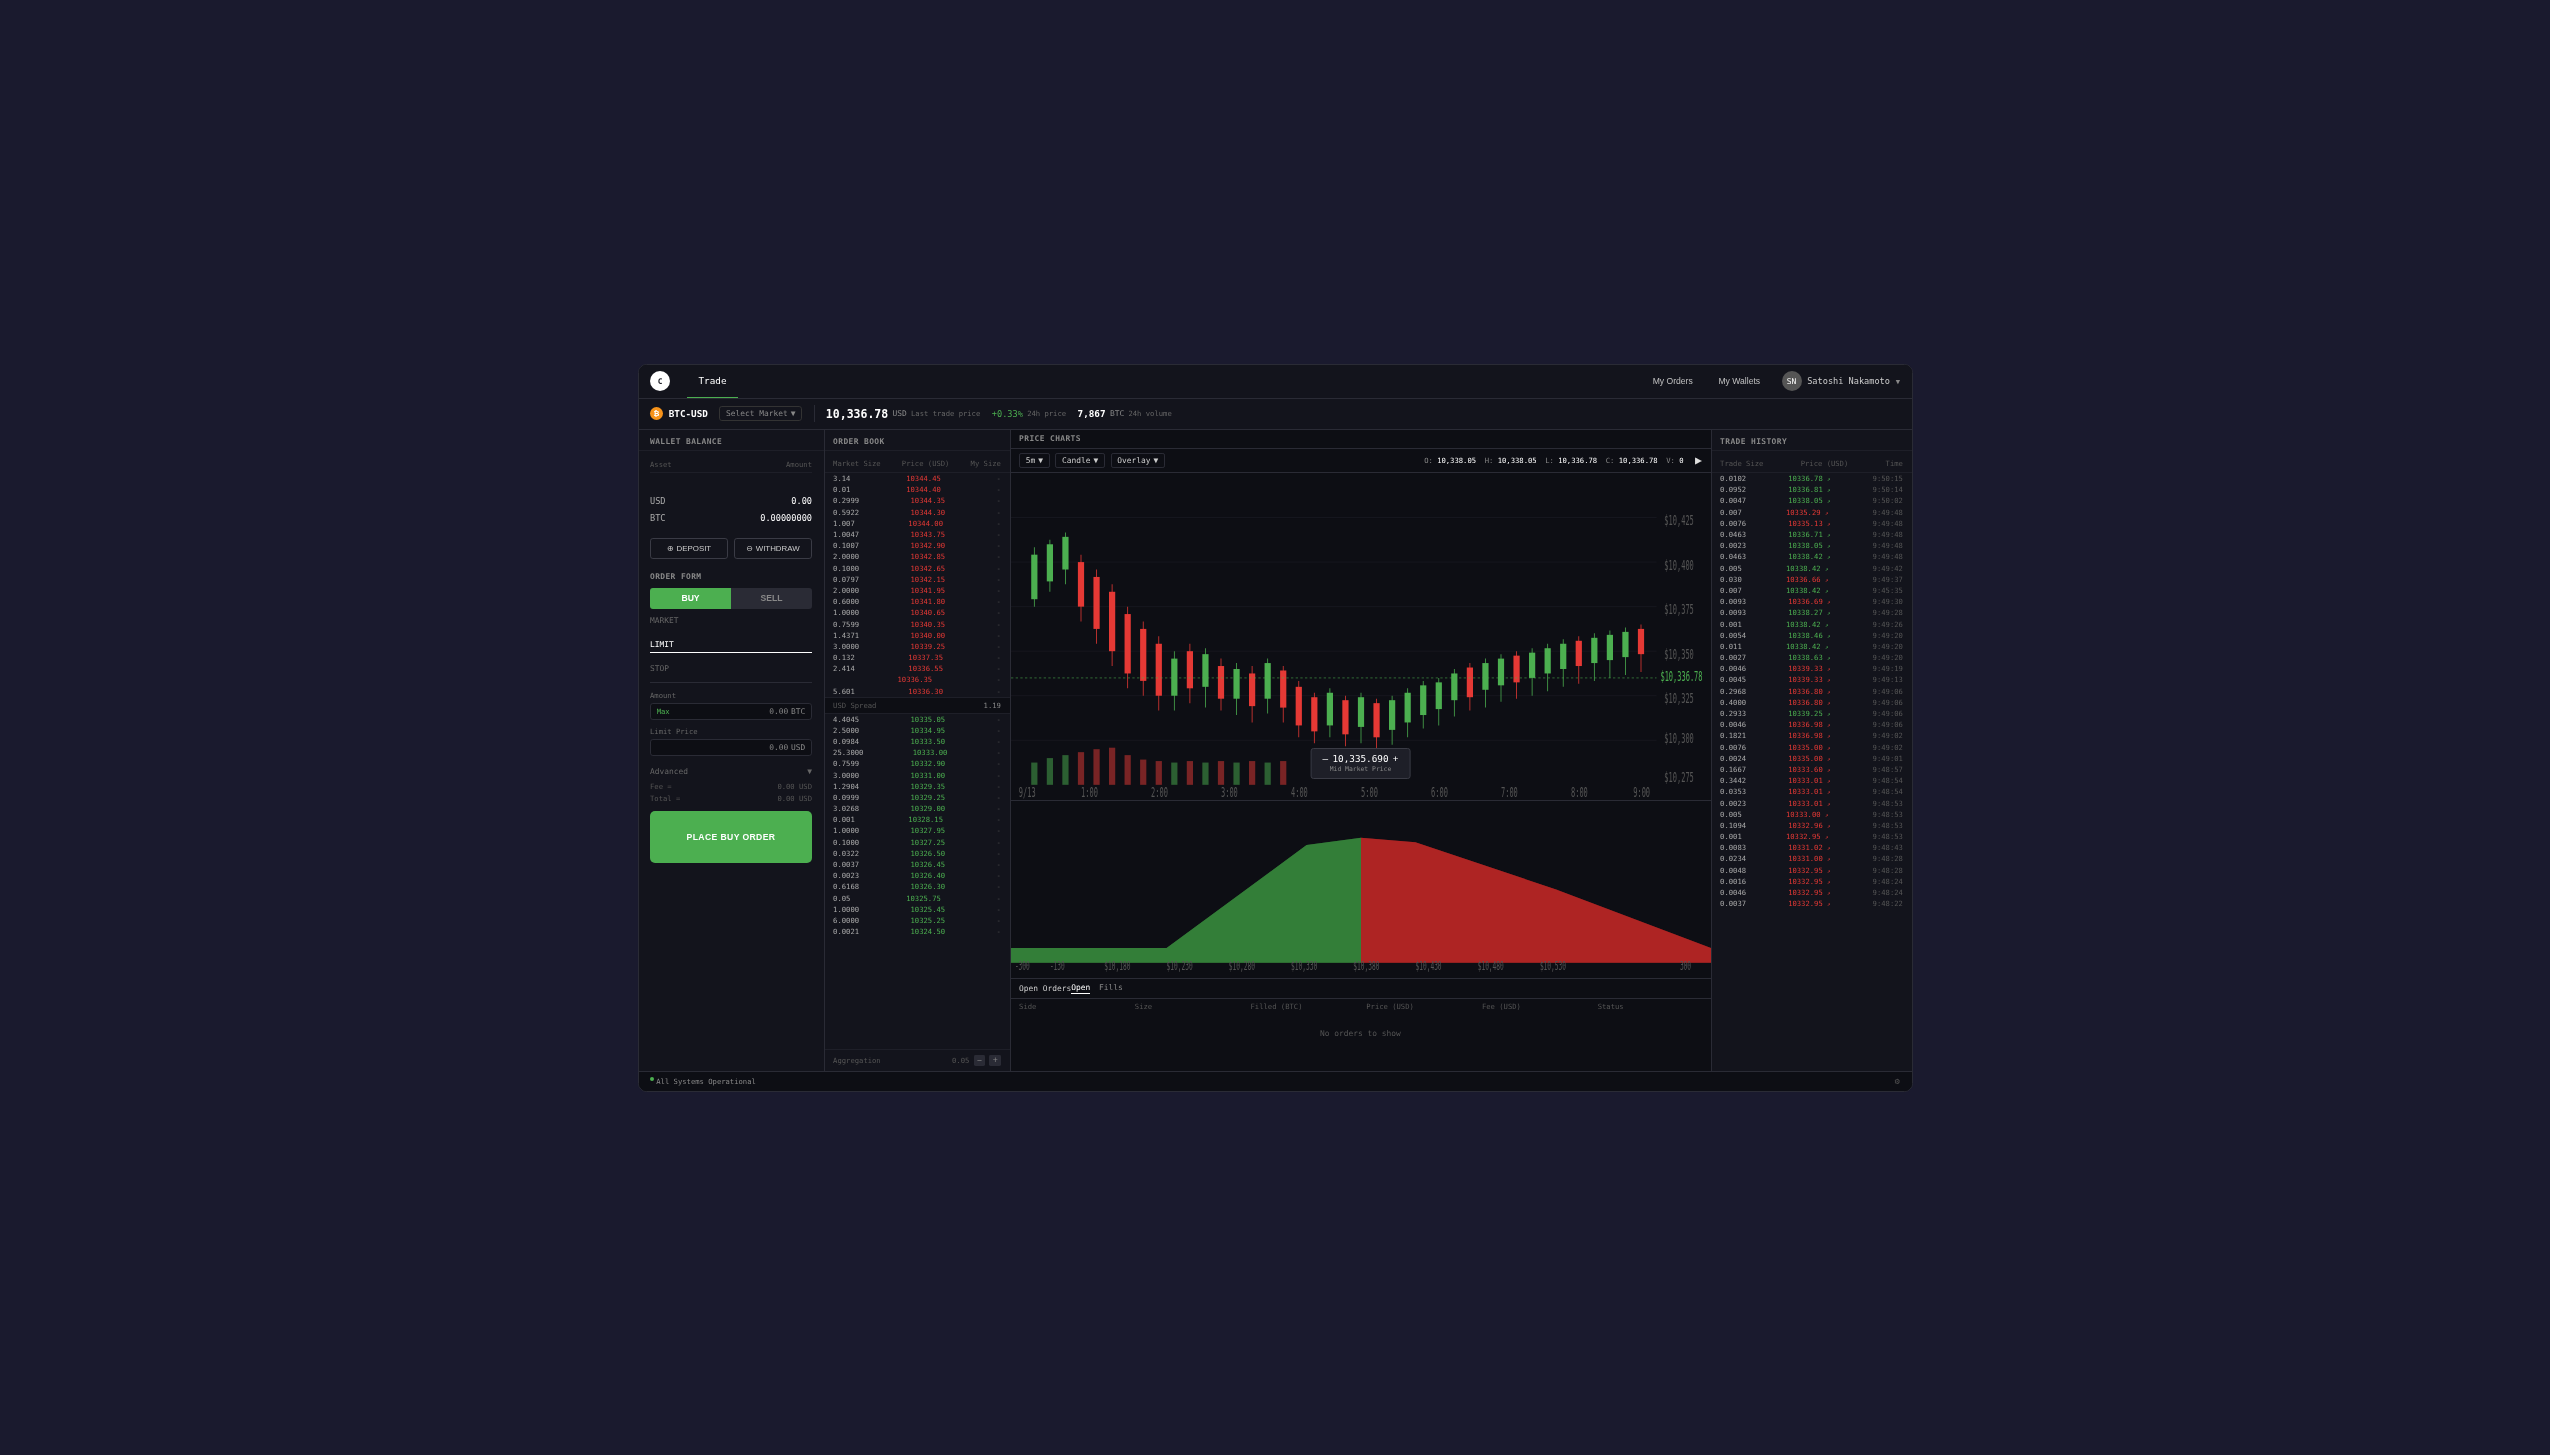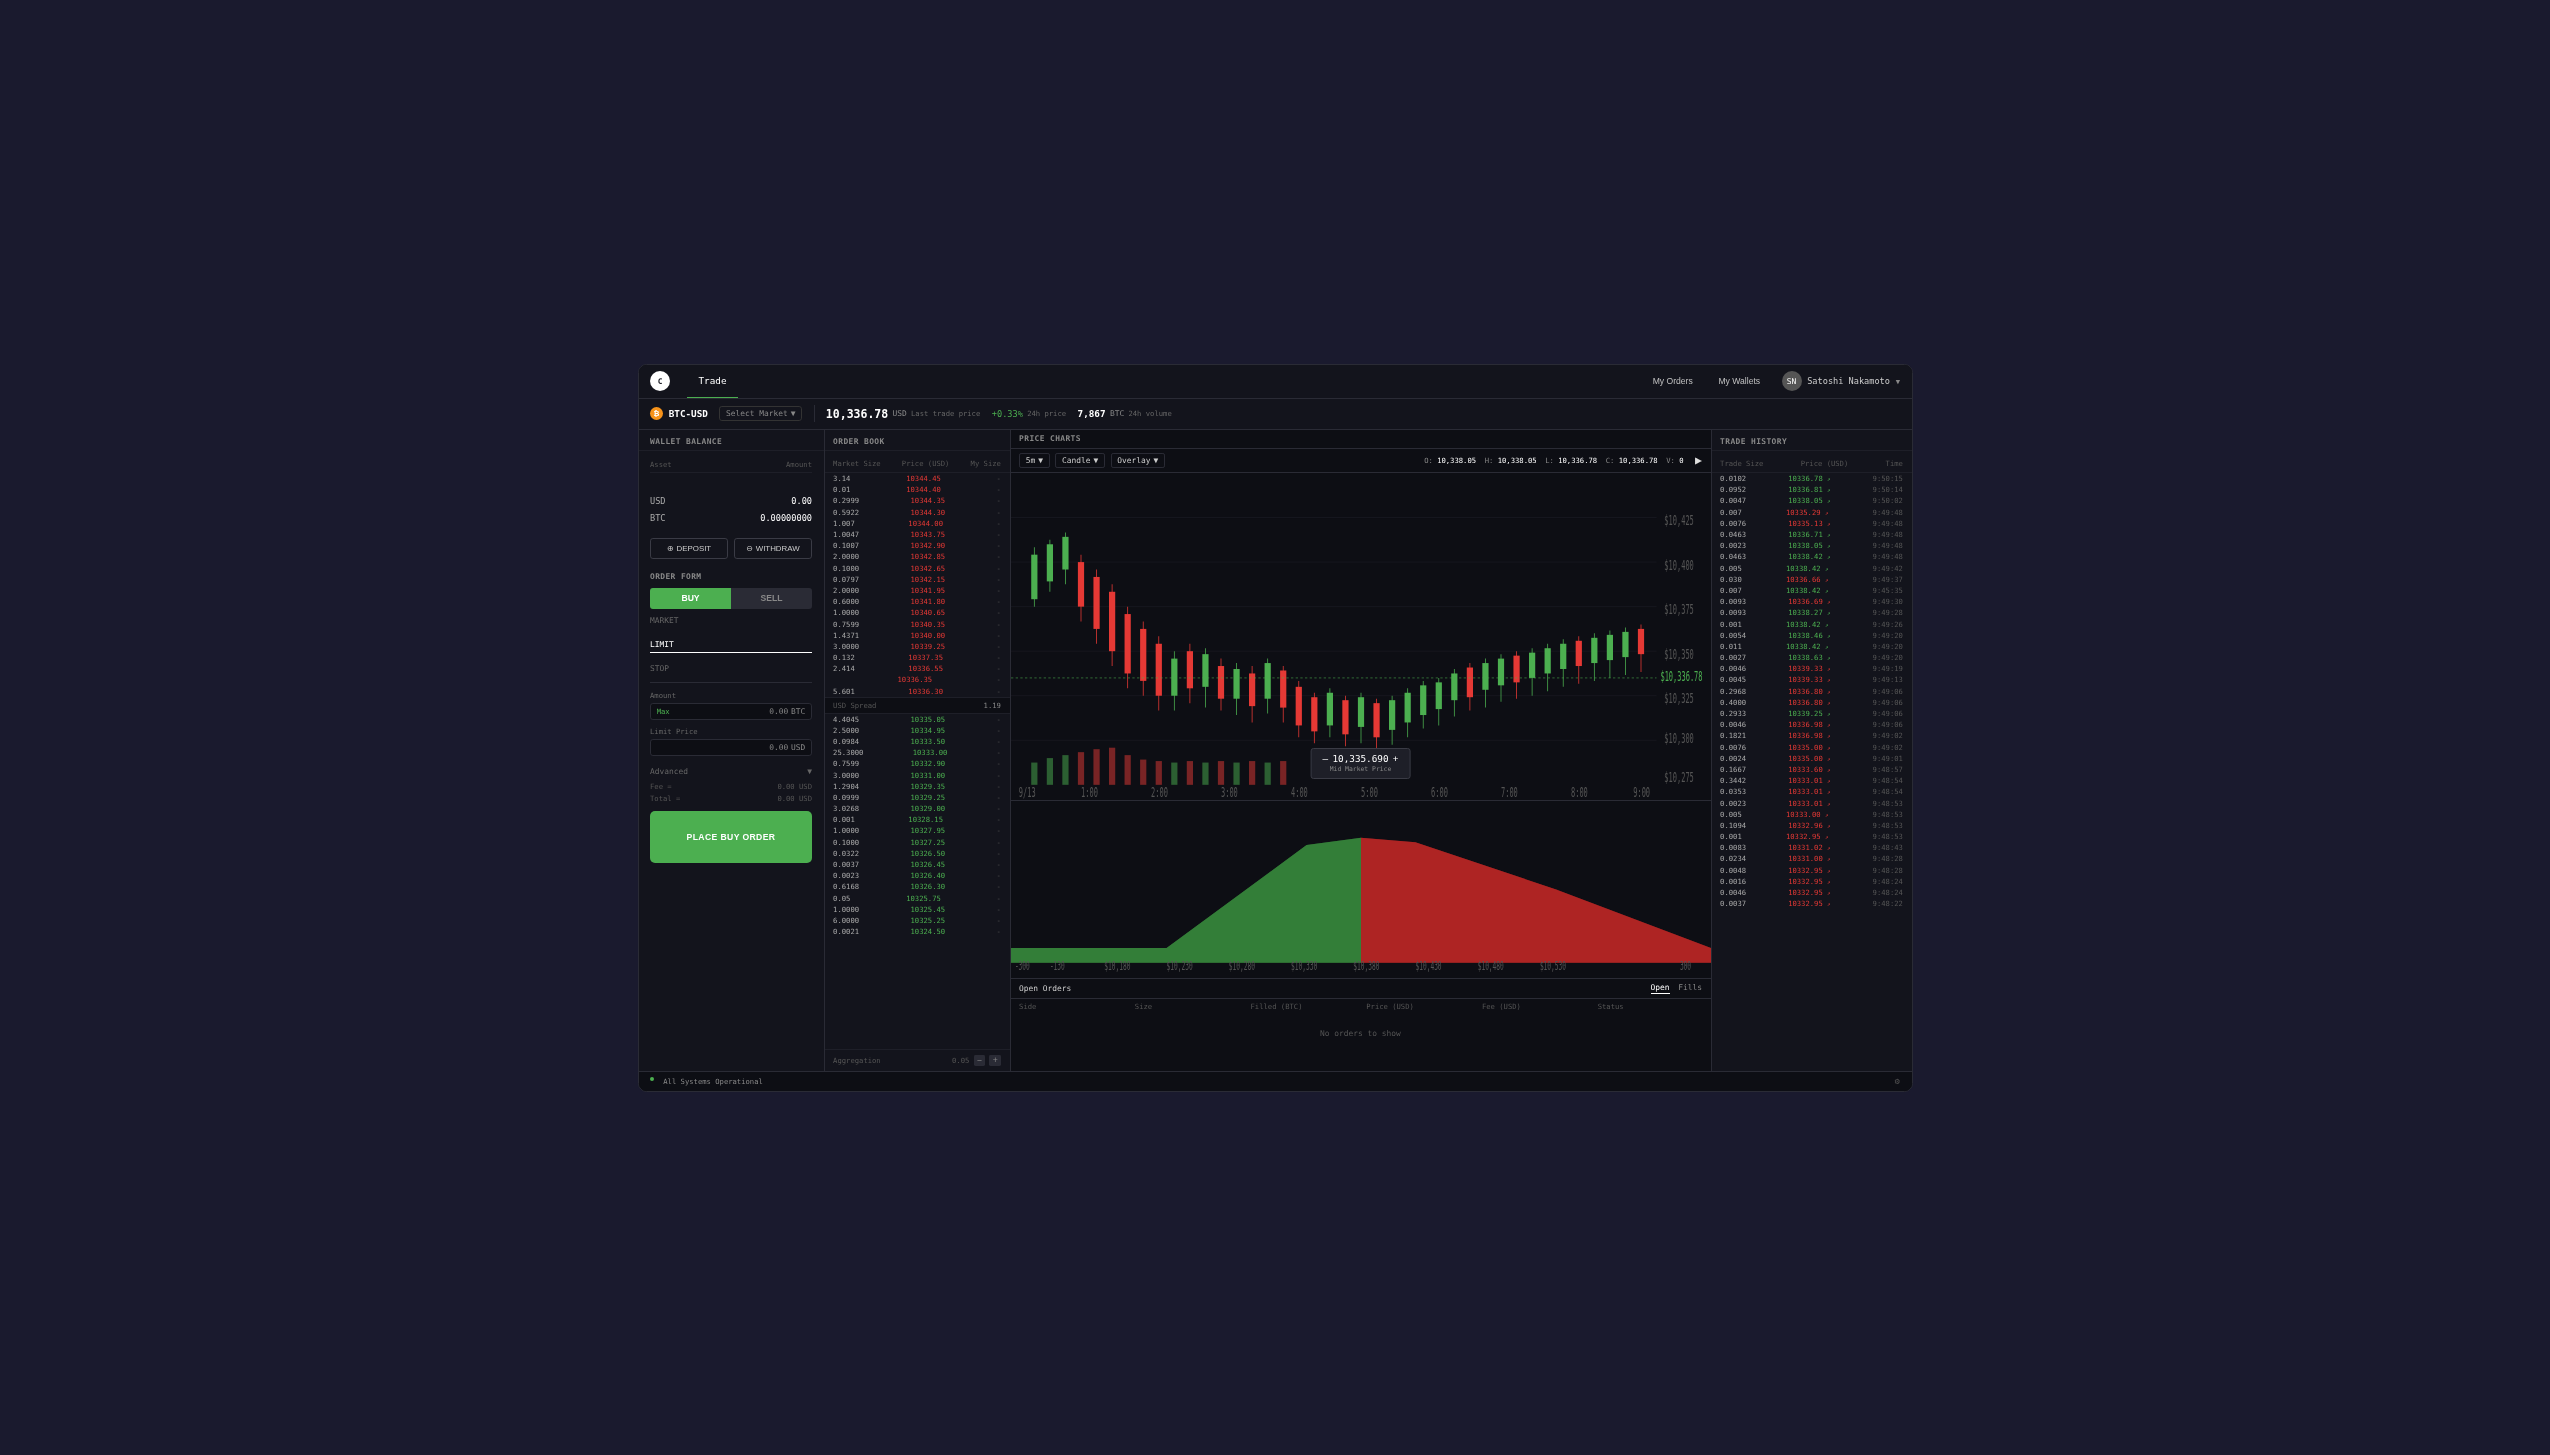--- a/index.html
+++ b/index.html
@@ -404,21 +404,20 @@
 
     
     .open-orders-panel {
       border-top: 0.7px solid #2a2b35;
       flex-shrink: 0;
       height: 93px;
     }
     .open-orders-header {
       display: flex;
       align-items: center;
-      justify-content: space-between;
       padding: 4.3px 8.6px;
       border-bottom: 0.7px solid #2a2b35;
     }
     .open-orders-title { font-size: 7.9px; color: #ccc; font-weight: 500; }
     .open-fill-tabs { display: flex; gap: 8.6px; }
     .open-fill-tab {
       font-size: 7.9px;
       color: #888;
       cursor: pointer;
       padding-bottom: 1.4px;
@@ -476,21 +475,21 @@
       border-top: 0.7px solid #2a2b35;
       display: flex;
       align-items: center;
       padding: 0 11.5px;
       justify-content: space-between;
       flex-shrink: 0;
     }
     .status-indicator {
       display: flex;
       align-items: flex-start;
-      gap: 9px;
+      gap: 2px;
       font-size: 7.2px;
       color: #888;
     }
     .status-dot {
       width: 4.3px; height: 4.3px;
       background: #4caf50;
       border-radius: 50%;
     }
     .settings-icon { font-size: 8.6px; color: #555; cursor: pointer; }
 

